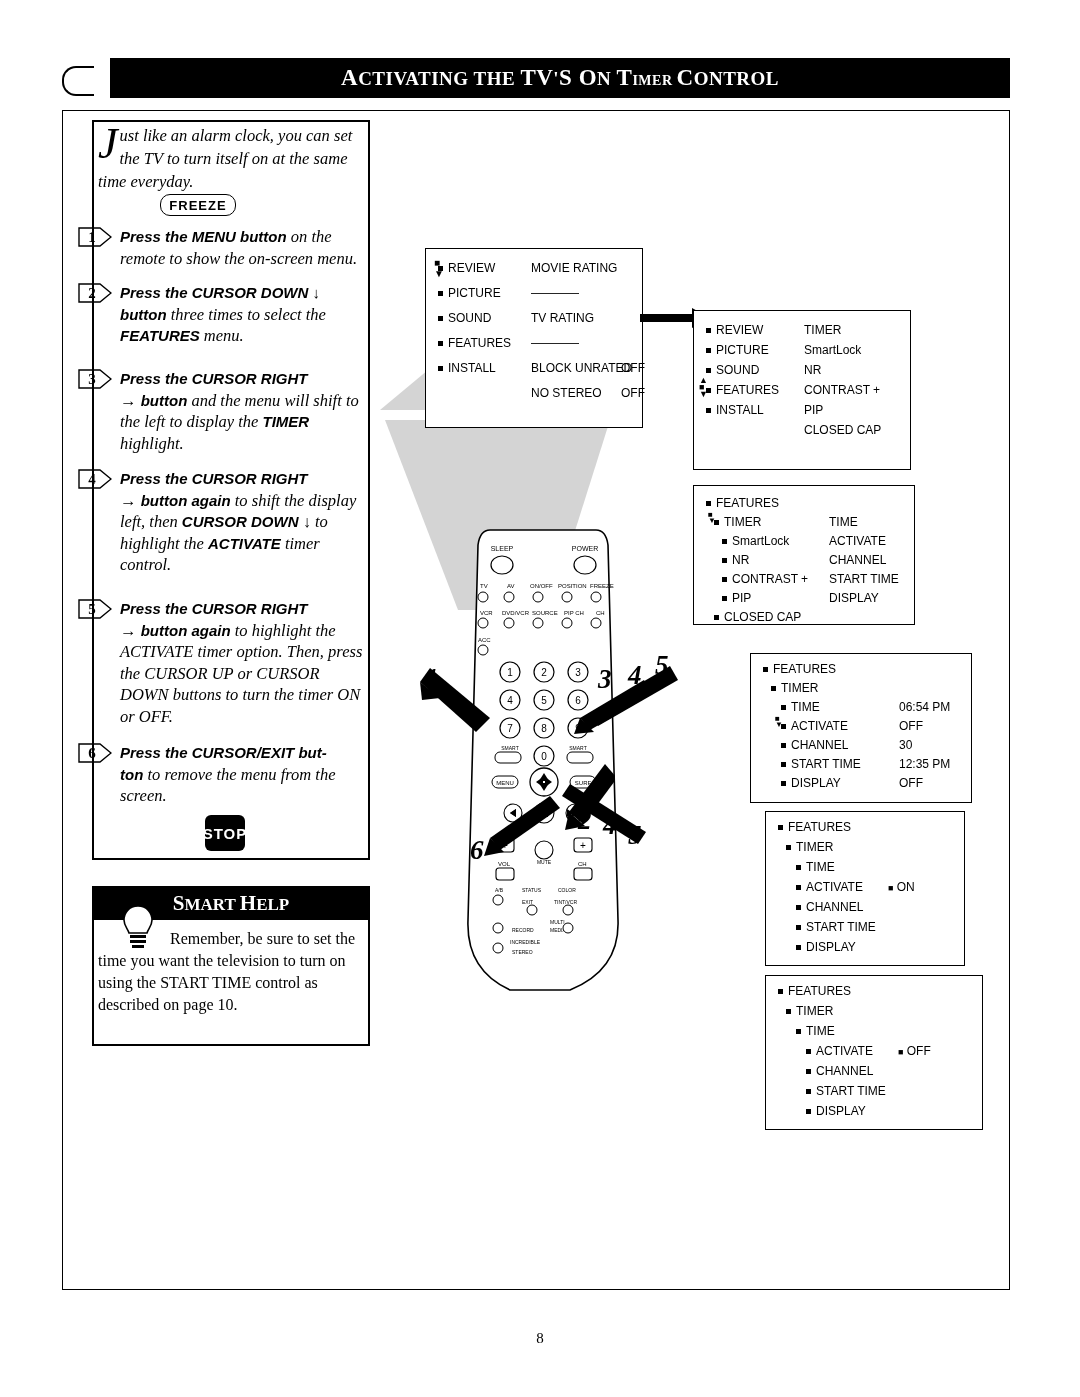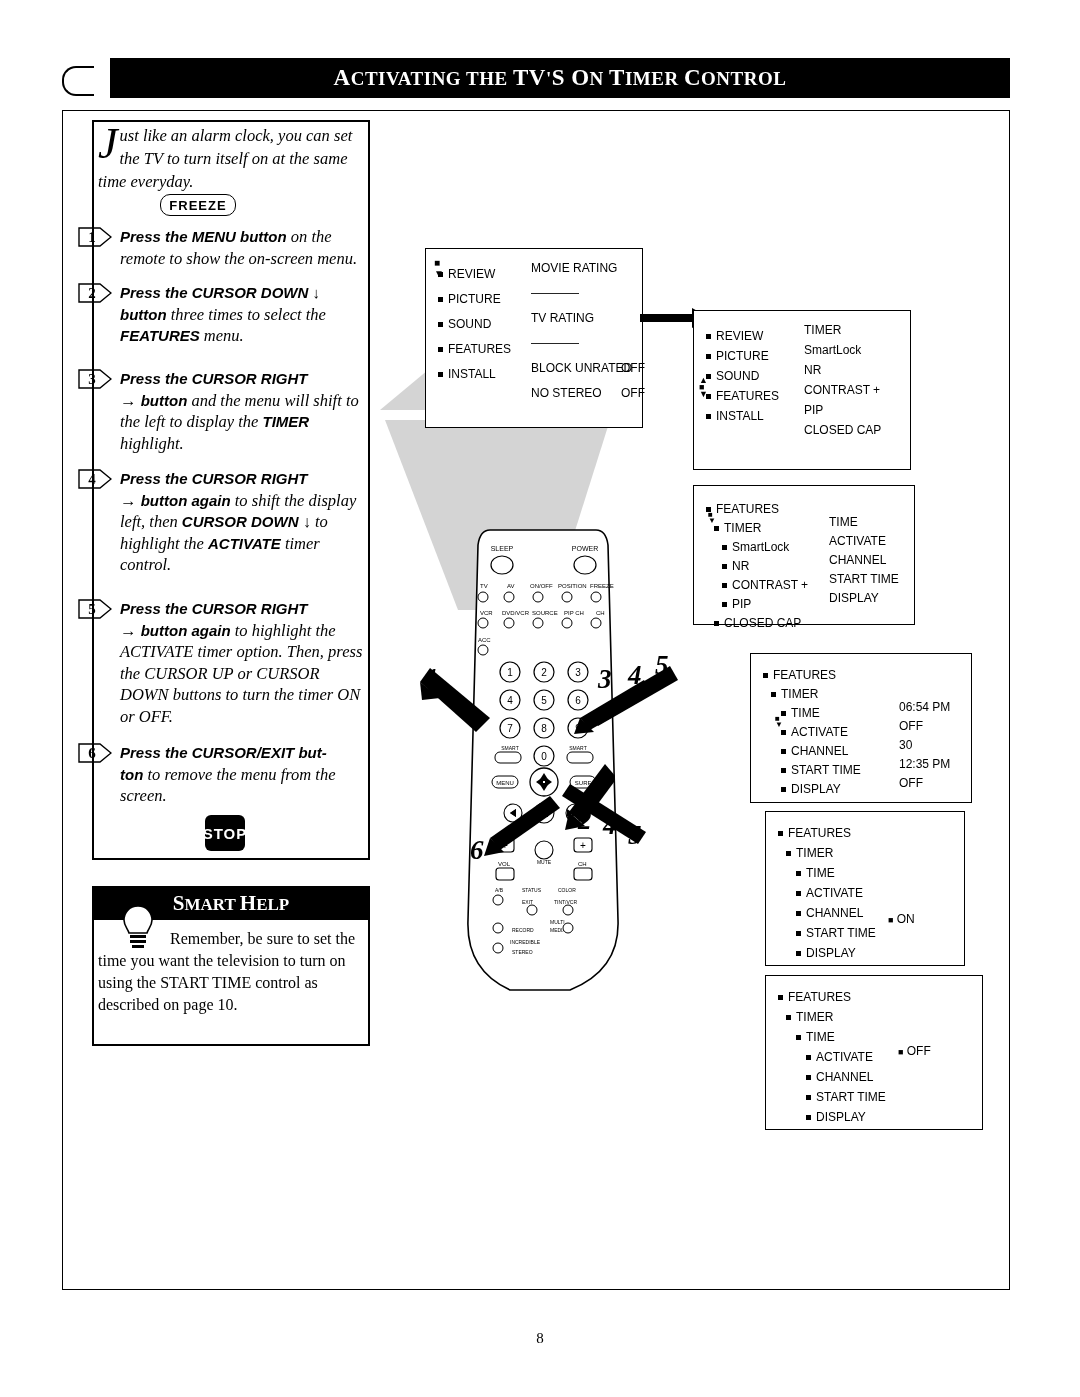--- a/index.html
+++ b/index.html
@@ -221,21 +221,20 @@
     font-size: 12px;
   }
   .osd-shadow {
     position: absolute;
     background: #000;
     z-index: -1;
   }
   .osd .row {
     position: absolute;
     white-space: nowrap;
-    margin-top: 6px;
   }
   .bullet {
     display: inline-block;
     width: 5px; height: 5px;
     background: #000;
     margin-right: 5px;
     vertical-align: 1px;
   }
   .osd .col2 { position: absolute; white-space: nowrap; }
 
@@ -254,21 +253,21 @@
     font-style: italic;
     font-weight: bold;
   }
 </style>
 </head>
 <body>
 
 <div class="corner-mark"></div>
 <div class="header-bar">
   <div class="header-title">
-    <span style="font-size:23px">A</span><span style="font-size:19px">CTIVATING THE </span><span style="font-size:23px">TV</span><span style="font-size:19px">'</span><span style="font-size:23px">S O</span><span style="font-size:19px">N </span><span style="font-size:23px">T</span><span style="font-size:19px">IMER </span><span style="font-size:23px">C</span><span style="font-size:19px">ONTROL</span>
+    <span style="font-size:23px">A</span><span style="font-size:19px">CTIVATING THE </span><span style="font-size:23px">TV</span><span style="font-size:19px">'</span><span style="font-size:23px">S O</span><span style="font-size:19px">N </span><span style="font-size:23px">T</span><span style="font-size:14px">IMER </span><span style="font-size:23px">C</span><span style="font-size:19px">ONTROL</span>
   </div>
 </div>
 
 <div class="page-frame"></div>
 
 <div class="instr-shadow"></div>
 <div class="instr-box"></div>
 
 <div class="intro">
   <span class="dropcap">J</span><span>ust like an alarm clock, you can set the TV to turn itself on at the same time everyday.</span>
@@ -445,21 +444,21 @@
 
 <div class="osd-shadow" style="left:772px;top:818px;width:200px;height:155px;"></div>
 <div class="osd" style="left:765px;top:811px;width:200px;height:155px;">
   <div class="row" style="left:12px;top:8px;"><span class="bullet"></span><span>FEATURES</span></div>
   <div class="row" style="left:20px;top:28px;"><span class="bullet"></span><span>TIMER</span></div>
   <div class="row" style="left:30px;top:48px;"><span class="bullet"></span><span>TIME</span></div>
   <div class="row" style="left:30px;top:68px;"><span class="bullet"></span><span>ACTIVATE</span></div>
   <div class="row" style="left:30px;top:88px;"><span class="bullet"></span><span>CHANNEL</span></div>
   <div class="row" style="left:30px;top:108px;"><span class="bullet"></span><span>START TIME</span></div>
   <div class="row" style="left:30px;top:128px;"><span class="bullet"></span><span>DISPLAY</span></div>
-  <div class="col2" style="left:122px;top:68px;margin-top:32px;"><span style="font-size:9px;">■</span> <span>ON</span></div>
+  <div class="col2" style="left:122px;top:68px;"><span style="font-size:9px;">■</span> <span>ON</span></div>
 </div>
 
 <div class="osd-shadow" style="left:772px;top:982px;width:218px;height:155px;"></div>
 <div class="osd" style="left:765px;top:975px;width:218px;height:155px;">
   <div class="row" style="left:12px;top:8px;"><span class="bullet"></span><span>FEATURES</span></div>
   <div class="row" style="left:20px;top:28px;"><span class="bullet"></span><span>TIMER</span></div>
   <div class="row" style="left:30px;top:48px;"><span class="bullet"></span><span>TIME</span></div>
   <div class="row" style="left:40px;top:68px;"><span class="bullet"></span><span>ACTIVATE</span></div>
   <div class="row" style="left:40px;top:88px;"><span class="bullet"></span><span>CHANNEL</span></div>
   <div class="row" style="left:40px;top:108px;"><span class="bullet"></span><span>START TIME</span></div>

